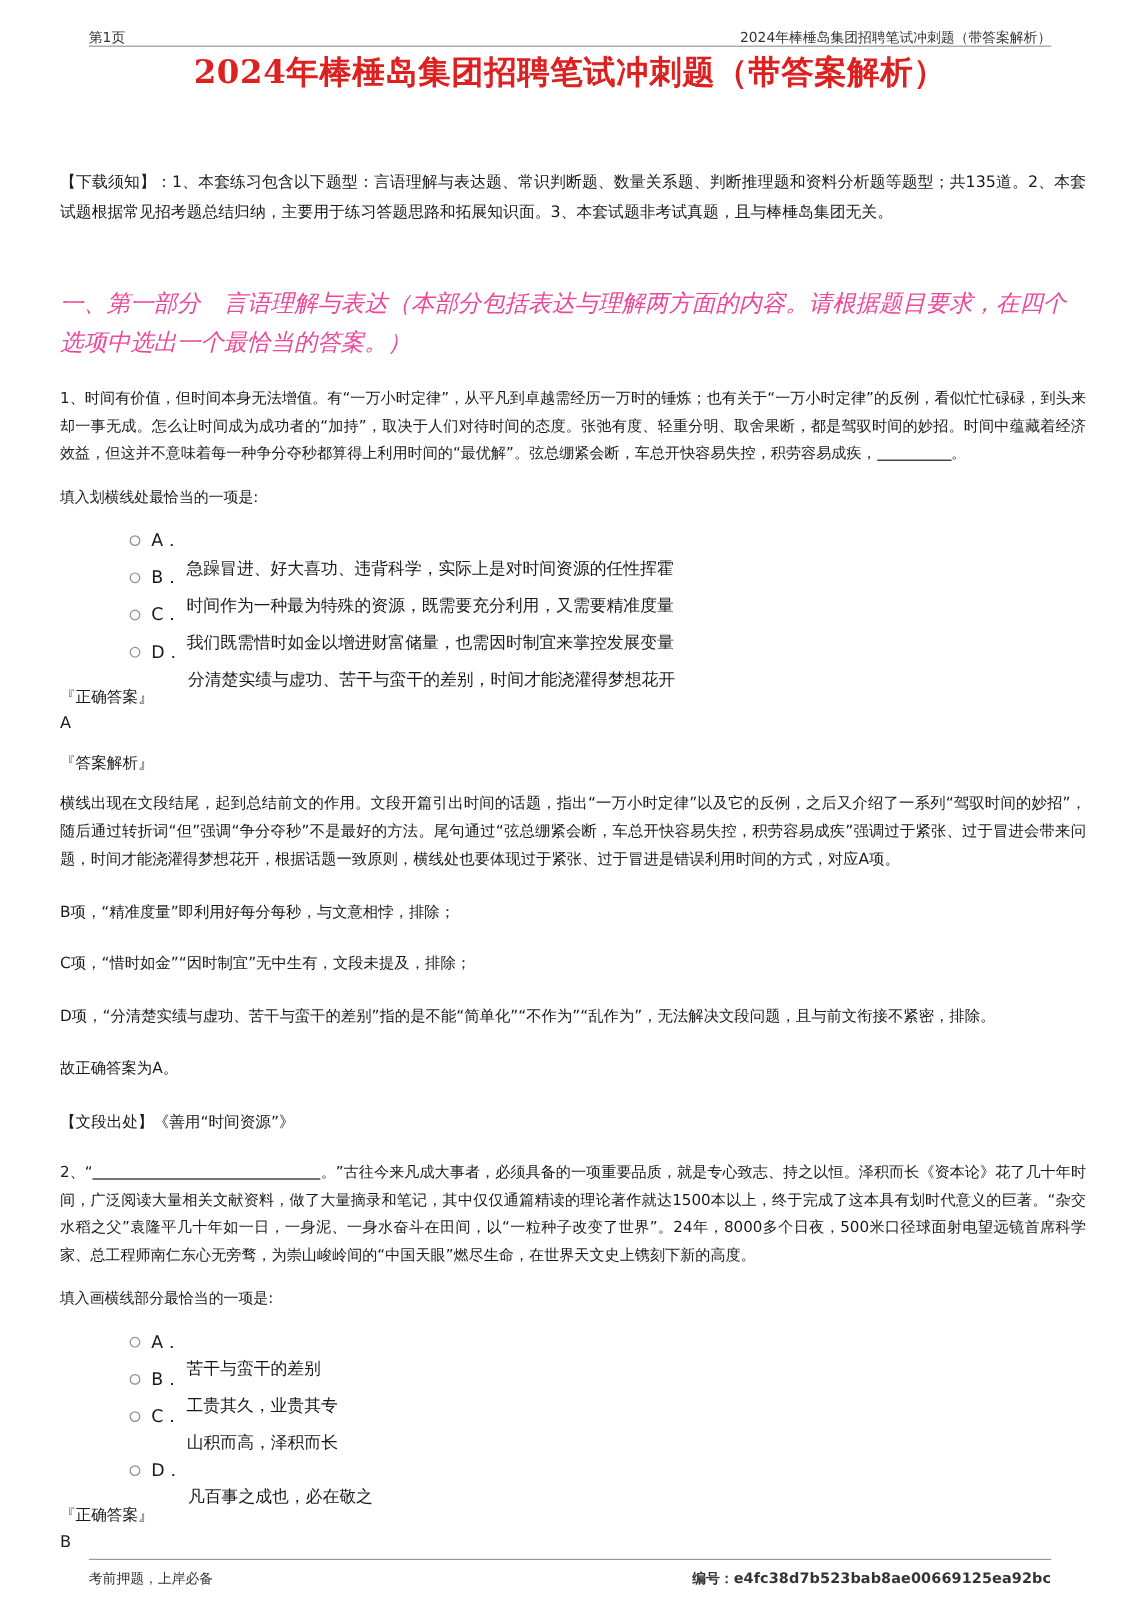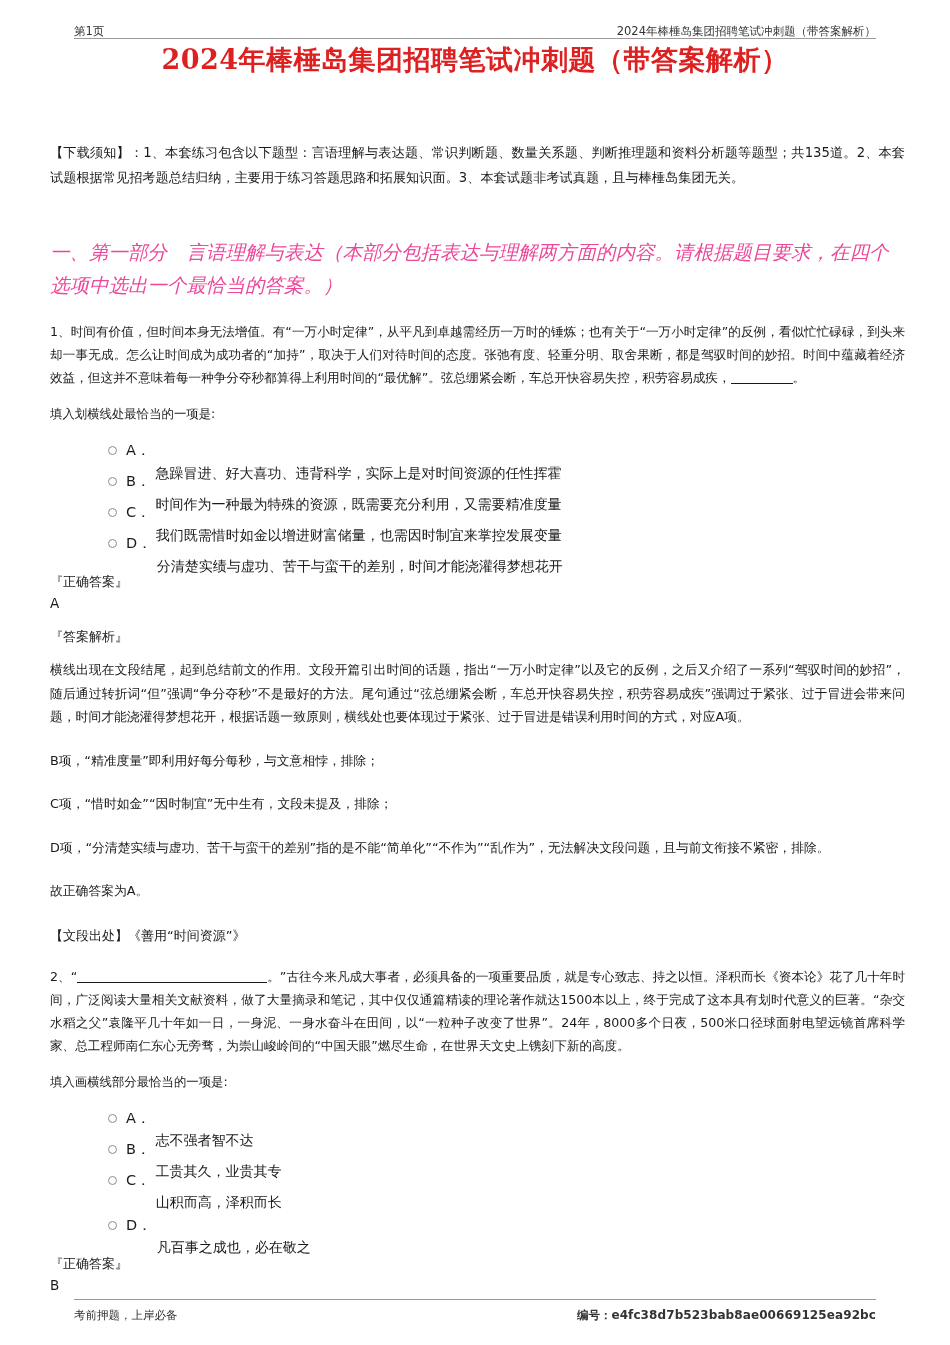--- a/index.html
+++ b/index.html
@@ -242,21 +242,21 @@
 
     <div class="q-block">
       <p class="q-stem"><span>2、</span><span>“</span><span class="blank-line blank-long"></span><span>。”古往今来凡成大事者，必须具备的一项重要品质，就是专心致志、持之以恒。泽积而长《资本论》花了几十年时间，广泛阅读大量相关文献资料，做了大量摘录和笔记，其中仅仅通篇精读的理论著作就达1500本以上，终于完成了这本具有划时代意义的巨著。“杂交水稻之父”袁隆平几十年如一日，一身泥、一身水奋斗在田间，以“一粒种子改变了世界”。24年，8000多个日夜，500米口径球面射电望远镜首席科学家、总工程师南仁东心无旁骛，为崇山峻岭间的“中国天眼”燃尽生命，在世界天文史上镌刻下新的高度。</span></p>
 
       <p class="q-prompt">填入画横线部分最恰当的一项是:</p>
 
       <ul class="options">
         <li class="option">
           <span class="radio"></span>
           <span class="opt-letter">A．</span>
-          <span class="opt-text">志不强者智不达</span>
+          <span class="opt-text">苦干与蛮干的差别</span>
         </li>
         <li class="option">
           <span class="radio"></span>
           <span class="opt-letter">B．</span>
           <span class="opt-text">工贵其久，业贵其专</span>
         </li>
         <li class="option">
           <span class="radio"></span>
           <span class="opt-letter">C．</span>
           <span class="opt-text">山积而高，泽积而长</span>

